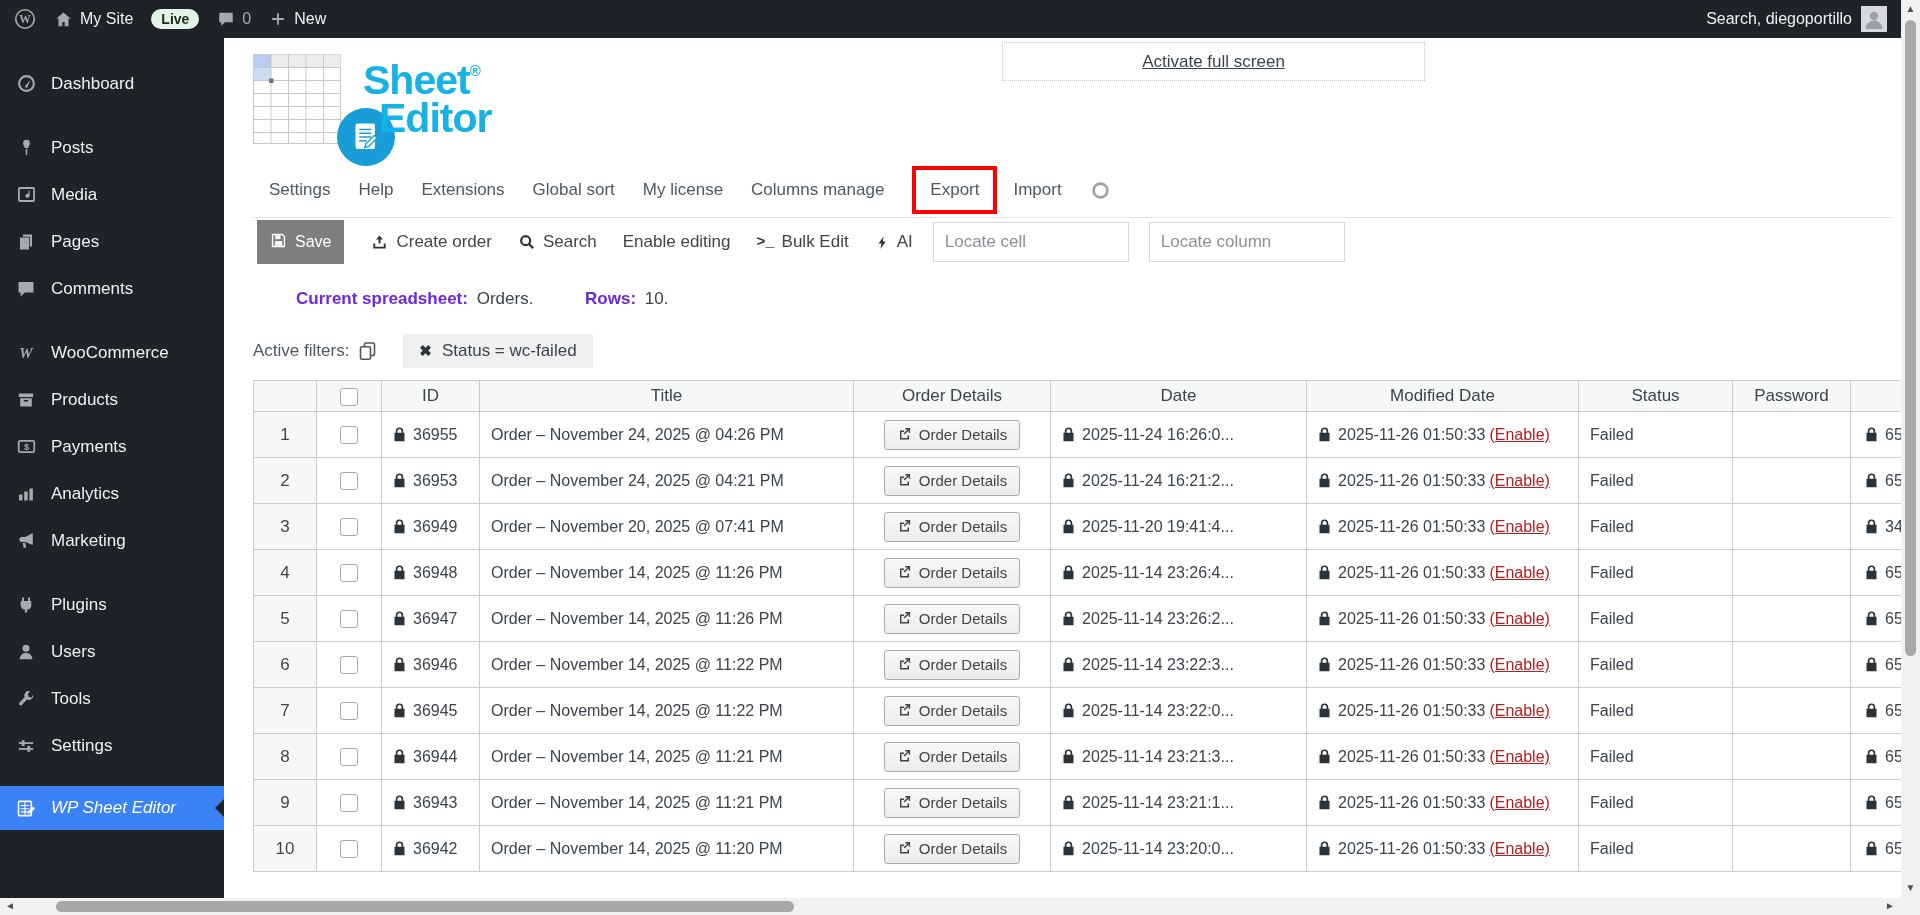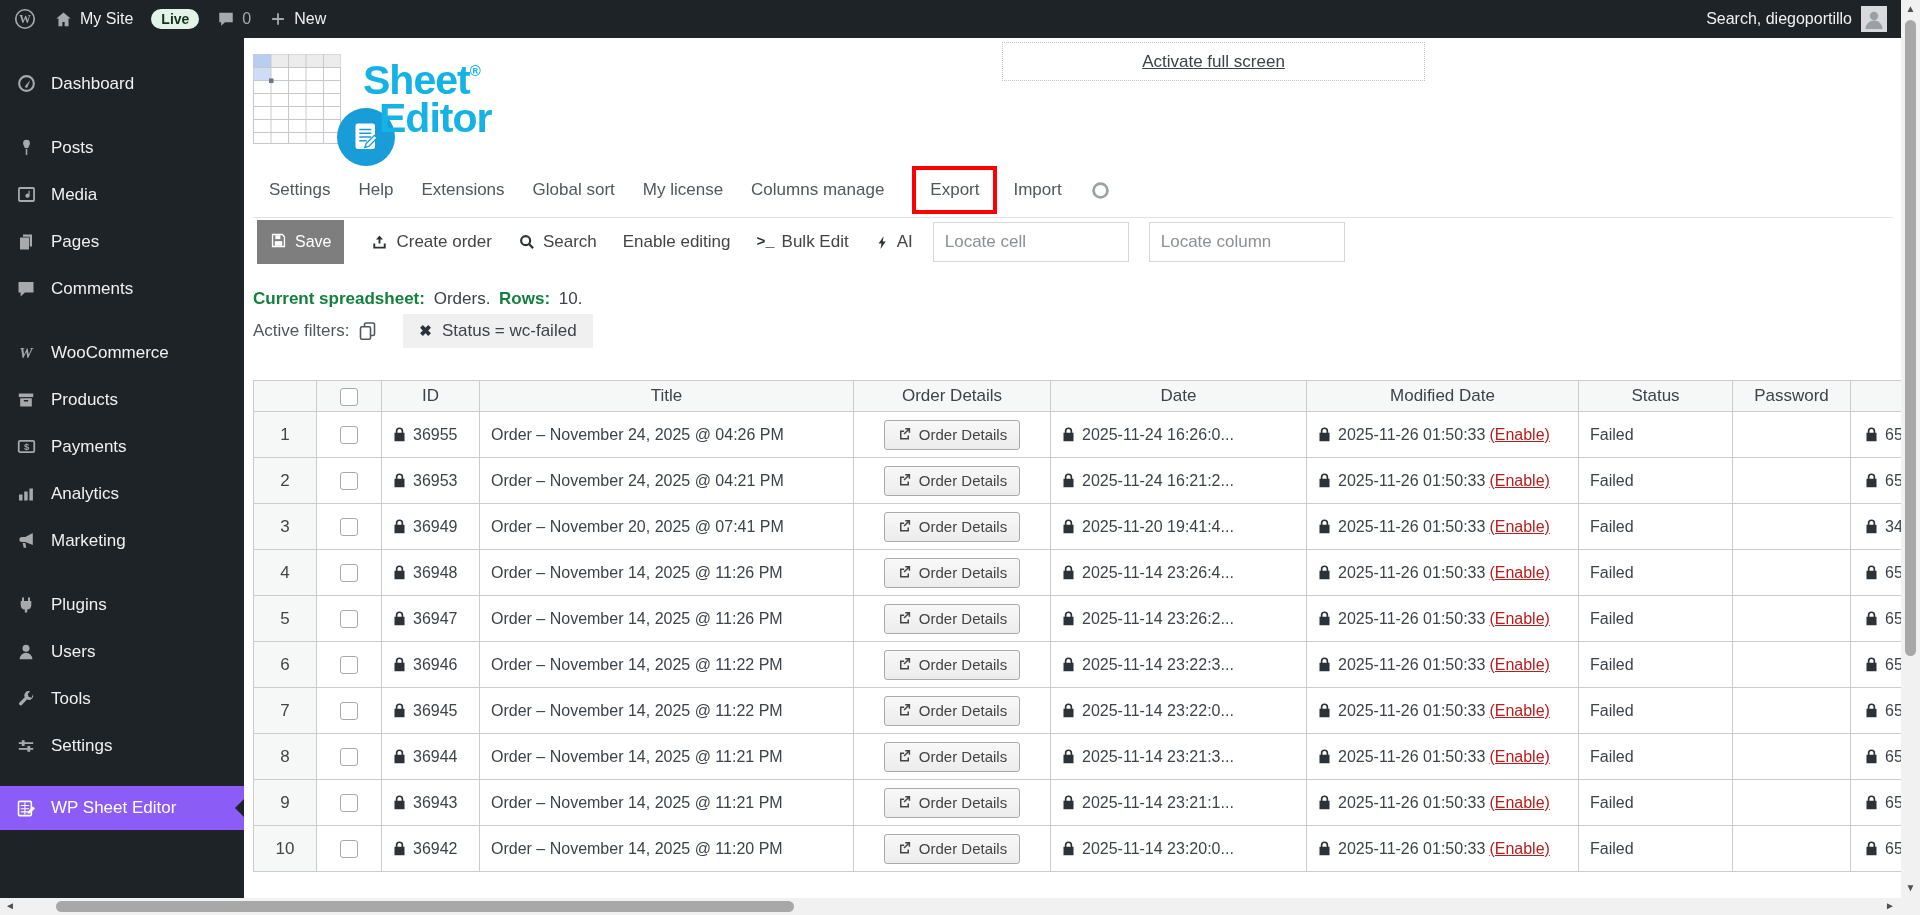--- a/index.html
+++ b/index.html
@@ -11,26 +11,26 @@
     display:flex;align-items:center;gap:18px;padding:0 14px;box-sizing:border-box;
     color:#f0f0f1;font-size:16px;z-index:30;}
   .ab-item{display:flex;align-items:center;gap:7px;cursor:pointer;white-space:nowrap;}
   .ab-icon{display:flex;align-items:center;color:#a7aaad;}
   .live-badge{background:#e4f3e7;color:#13311c;font-size:14px;padding:2px 10px;border-radius:10px;font-weight:bold;}
   .ab-count{color:#a7aaad;}
   .ab-right{margin-left:auto;display:flex;align-items:center;gap:9px;}
   .avatar{width:26px;height:26px;background:#d7d9dc;display:block;}
 
   
-  .sidebar{position:absolute;left:0;top:38px;width:244px;height:860px;background:#1d2327;
+  .sidebar{position:absolute;left:0;top:38px;width:224px;height:860px;background:#1d2327;
     padding-top:22px;box-sizing:border-box;z-index:20;}
   .sb-item{height:47px;display:flex;align-items:center;gap:13px;padding-left:14px;
     color:#f0f0f1;font-size:17px;cursor:pointer;}
   .sb-item .sb-icon{width:24px;height:24px;display:flex;align-items:center;justify-content:center;color:#a7aaad;flex:none;}
-  .sb-item.active{background:#8b5cf6;color:#fff;height:44px;position:relative;}
+  .sb-item.active{background:#3b82f6;color:#fff;height:44px;position:relative;font-style:italic;}
   .sb-item.active .sb-icon{color:#fff;}
   .sb-item.active::after{content:"";position:absolute;right:0;top:50%;transform:translateY(-50%);
     border:9px solid transparent;border-right-color:#1d2327;}
   .sb-sep{height:17px;}
 
   
   .content{position:absolute;left:224px;top:38px;width:1677px;height:860px;background:#fff;overflow:hidden;z-index:10;}
 
   .activate{position:absolute;left:778px;top:4px;width:421px;height:37px;border:1px dotted #c3c4c7;
     display:flex;align-items:center;justify-content:center;background:#fff;}
@@ -62,23 +62,23 @@
     align-items:center;gap:8px;font-size:16px;font-family:inherit;cursor:pointer;}
   .tb-item{display:flex;align-items:center;gap:7px;margin-left:26px;cursor:pointer;white-space:nowrap;color:#444;}
   .tb-item .ticon{display:flex;align-items:center;color:#2c3338;}
   .term{font-family:"Liberation Mono",monospace;font-size:15px;font-weight:bold;color:#2c3338;}
   .tb-input{width:196px;height:40px;border:1px solid #d5d7da;margin-left:20px;padding:0 11px;
     font-size:17px;color:#3c434a;box-sizing:border-box;font-family:inherit;}
   .tb-input::placeholder{color:#8c8f94;}
 
   
   .statusline{position:absolute;left:29px;top:251px;font-size:17px;color:#3c434a;}
-  .statusline b{color:#15803d;}
+  .statusline b{color:#6d28d9;margin-left:43px;}
   .statusline span{margin-right:4px;}
-  .filters{position:absolute;left:29px;top:276px;display:flex;align-items:center;font-size:17px;color:#50575e;}
+  .filters{position:absolute;left:29px;top:296px;display:flex;align-items:center;font-size:17px;color:#50575e;}
   .copyic{display:flex;align-items:center;margin-left:8px;color:#50575e;cursor:pointer;}
   .chip{margin-left:24px;background:#f0f0f1;height:34px;display:flex;align-items:center;gap:10px;
     padding:0 16px;color:#3c434a;cursor:pointer;}
   .chip .x{font-weight:bold;font-size:15px;color:#2c3338;}
 
   
   .tablewrap{position:absolute;left:29px;top:342px;width:1648px;overflow:hidden;}
   table{border-collapse:collapse;table-layout:fixed;width:1669px;}
   th{height:30px;background:#f6f7f7;border:1px solid #cccccc;font-weight:normal;font-size:17px;
     color:#3c434a;text-align:center;padding:0;overflow:hidden;white-space:nowrap;}

